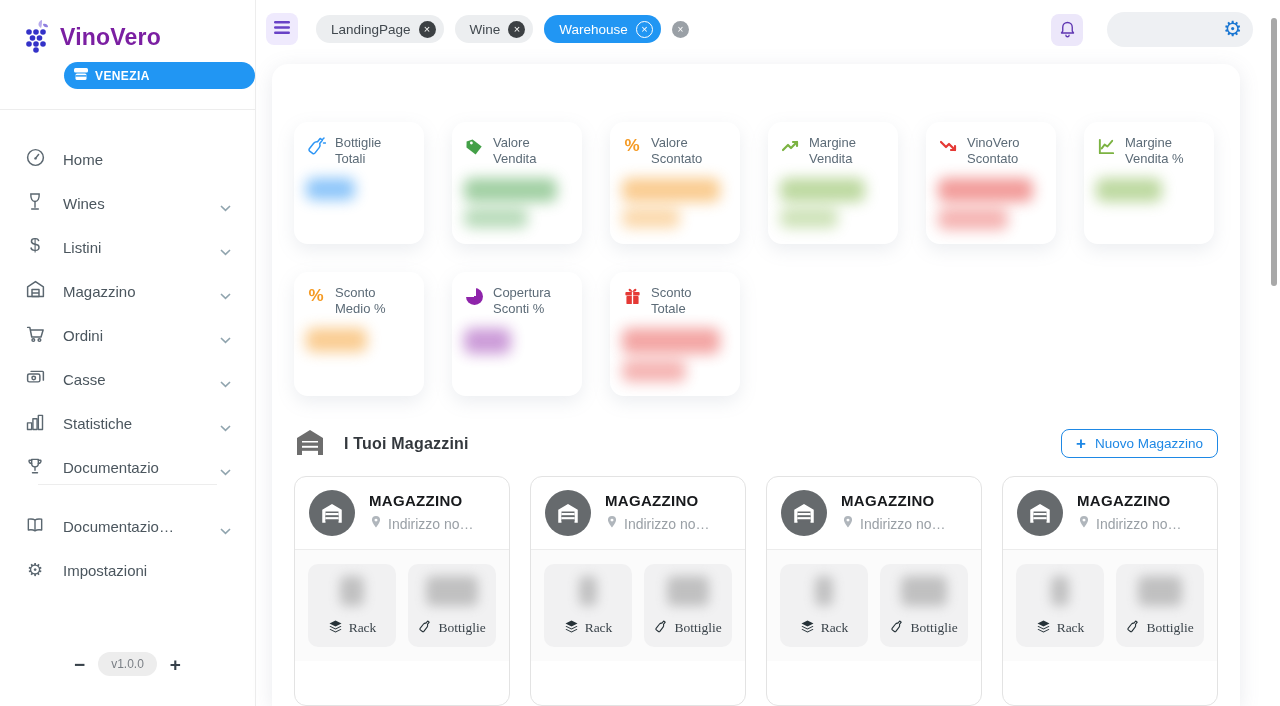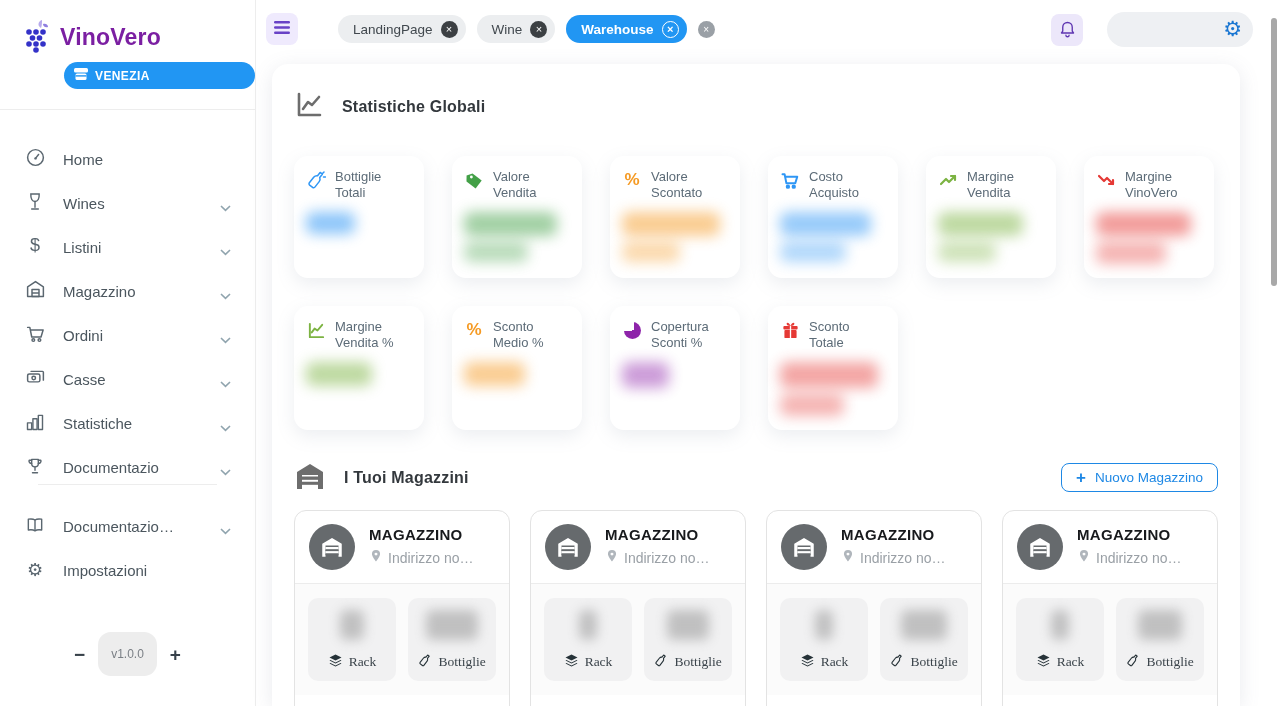--- a/index.html
+++ b/index.html
@@ -17,34 +17,34 @@
   .side-divider { border-bottom:1px solid #ededed; margin-top:20px; }
   .nav { padding:14px 14px 0 14px; }
   .nav-item { display:flex; align-items:flex-end; gap:17px; height:44px; padding:0 10px;
               color:#4b565e; font-size:15px; border-radius:8px; cursor:pointer; }
   .nav-item .ic { width:22px; display:flex; justify-content:center; color:#5b6770; }
   .nav-item .chev { margin-left:auto; display:flex; }
   .nav-split { border-bottom:1px solid #ededed; margin:8px 24px 6px 24px; }
   .version-row { margin-top:auto; margin-bottom:30px; display:flex; align-items:center;
                  justify-content:center; gap:13px; }
   .ver-btn { font-size:19px; color:#37414a; cursor:pointer; line-height:1; font-weight:bold; }
-  .ver-pill { background:#ededed; color:#7a7f85; font-size:12px; padding:15px 13px; border-radius:13px; }
+  .ver-pill { background:#ededed; color:#7a7f85; font-size:12px; padding:5px 13px; border-radius:13px; }
   .dollar-glyph { font-size:18px; color:#5b6770; font-weight:500; }
   .gear-glyph { font-family:"DejaVu Sans", sans-serif; font-size:18px; color:#5b6770; line-height:1; }
 
   
   .topbar { position:fixed; left:256px; top:0; right:0; height:64px; background:#fff; }
   .hamburger { position:absolute; left:10px; top:13px; width:32px; height:32px; border-radius:8px;
                background:#efeafd; display:flex; align-items:center; justify-content:center; cursor:pointer; }
-  .chips { position:absolute; left:82px; top:15px; display:flex; align-items:center; gap:11px; }
+  .chips { position:absolute; left:60px; top:15px; display:flex; align-items:center; gap:11px; }
   .chip { display:flex; align-items:center; gap:8px; height:28px; padding:0 8px 0 15px;
           border-radius:14px; background:#eceef0; color:#41484e; font-size:13.5px; cursor:pointer; }
   .chip-x { width:17px; height:17px; border-radius:50%; background:#3c4043; color:#fff; font-size:11px;
             display:flex; align-items:center; justify-content:center; line-height:1; cursor:pointer; }
-  .chip.active { background:#2196f3; color:#fff; font-weight:bold; }
+  .chip.active { background:#2196f3; color:#fff; font-weight:normal; }
   .chip.active .chip-x { background:transparent; border:1.5px solid #fff; }
   .chip-clear { width:17px; height:17px; border-radius:50%; background:#9aa0a6; color:#fff; font-size:10px;
                 display:flex; align-items:center; justify-content:center; cursor:pointer; }
   .bell-btn { position:absolute; right:197px; top:14px; width:32px; height:32px; border-radius:8px;
               background:#ece7fa; display:flex; align-items:center; justify-content:center; cursor:pointer; }
   .settings-pill { position:absolute; right:27px; top:12px; width:146px; height:35px; border-radius:18px;
                    background:#eef0f3; display:flex; align-items:center; justify-content:flex-end;
                    padding-right:11px; cursor:pointer; }
   .settings-pill .gear-glyph { font-size:21px; color:#1976d2; }
 
@@ -305,28 +305,20 @@
 
   <div class="settings-pill">
     <span class="gear-glyph">⚙</span>
   </div>
 </header>
 
 <div class="scroll-thumb"></div>
 
 <main class="panel">
 
-  <div class="sec-head">
-    <span>
-      <svg width="30" height="30" viewBox="0 0 30 30" fill="none" stroke="#6d6d6d" stroke-width="2.6" stroke-linecap="round" stroke-linejoin="round">
-        <path d="M5 4v21h21"></path>
-          <polyline points="9,19 14,12 18,15 25,7"></polyline>
-      </svg></span>
-    <span class="sec-title">Statistiche Globali</span>
-  </div>
 
   <div class="stats-grid">
 
     <div class="stat-card">
       <div class="stat-head">
         <span class="stat-ic">
           <svg width="20" height="20" viewBox="0 0 20 20" fill="none" stroke="#2e96f5" stroke-width="1.5" stroke-linecap="round" stroke-linejoin="round">
             <g transform="rotate(38 10 10)">
                 <path d="M8.6 1.5v4.2c-1.6 1-2.1 2-2.1 3.6v7a1.6 1.6 0 001.6 1.6h3.8a1.6 1.6 0 001.6-1.6v-7c0-1.6-.5-2.6-2.1-3.6V1.5z"></path>
               </g>
@@ -354,34 +346,20 @@
 
     <div class="stat-card">
       <div class="stat-head">
         <span class="stat-ic pct" style="color:#f59a23;">%</span>
         <span class="stat-label">Valore Scontato</span>
       </div>
       <div class="blob" style="width:92%;height:24px;background:#f59a23;opacity:.5;"></div>
       <div class="blob sub" style="width:55%;height:20px;background:#f59a23;"></div>
     </div>
 
-    <div class="stat-card">
-      <div class="stat-head">
-        <span class="stat-ic">
-          <svg width="20" height="20" viewBox="0 0 24 24" fill="none" stroke="#2e96f5" stroke-width="2.4" stroke-linecap="round" stroke-linejoin="round">
-            <path d="M3 5h2.5l2.2 11h10.6l2.4-8H7"></path>
-              <circle cx="9.5" cy="20" r="1.4" fill="#2e96f5"></circle>
-              <circle cx="16.5" cy="20" r="1.4" fill="#2e96f5"></circle>
-          </svg>
-          </span>
-        <span class="stat-label">Costo Acquisto</span>
-      </div>
-      <div class="blob" style="width:86%;height:24px;background:#2e96f5;opacity:.5;"></div>
-      <div class="blob sub" style="width:62%;height:20px;background:#2e96f5;"></div>
-    </div>
 
     <div class="stat-card">
       <div class="stat-head">
         <span class="stat-ic">
           <svg width="19" height="18" viewBox="0 0 19 18" fill="none" stroke="#7cb342" stroke-width="2.2" stroke-linecap="round" stroke-linejoin="round">
             <polyline points="2,13 7,8 10,11 16,5"></polyline>
               <polyline points="12,5 16,5 16,9"></polyline>
           </svg>
           </span>
         <span class="stat-label">Margine Vendita</span>
@@ -391,21 +369,21 @@
     </div>
 
     <div class="stat-card">
       <div class="stat-head">
         <span class="stat-ic">
           <svg width="19" height="18" viewBox="0 0 19 18" fill="none" stroke="#e53935" stroke-width="2.2" stroke-linecap="round" stroke-linejoin="round">
             <polyline points="2,5 7,10 10,7 16,13"></polyline>
               <polyline points="12,13 16,13 16,9"></polyline>
           </svg>
           </span>
-        <span class="stat-label">Margine VinoVero</span>
+        <span class="stat-label">VinoVero Scontato</span>
       </div>
       <div class="blob" style="width:90%;height:24px;background:#e53935;opacity:.5;"></div>
       <div class="blob sub" style="width:66%;height:22px;background:#e53935;"></div>
     </div>
 
     <div class="stat-card">
       <div class="stat-head">
         <span class="stat-ic">
           <svg width="19" height="19" viewBox="0 0 20 20" fill="none" stroke="#7cb342" stroke-width="2" stroke-linecap="round" stroke-linejoin="round">
             <path d="M3 3v14h14"></path>

